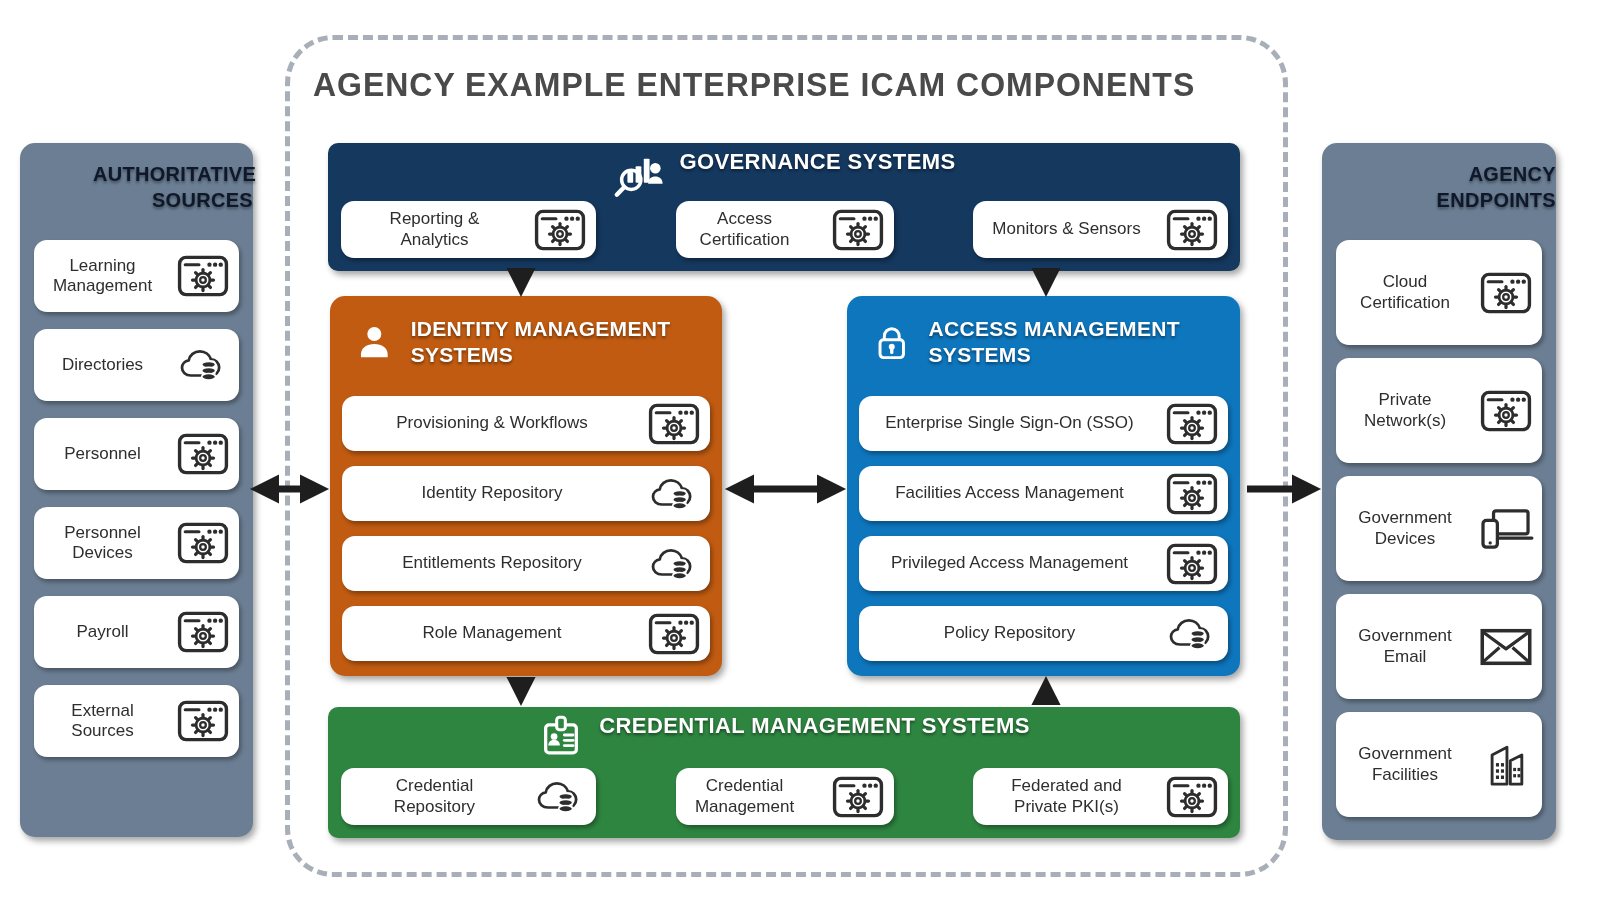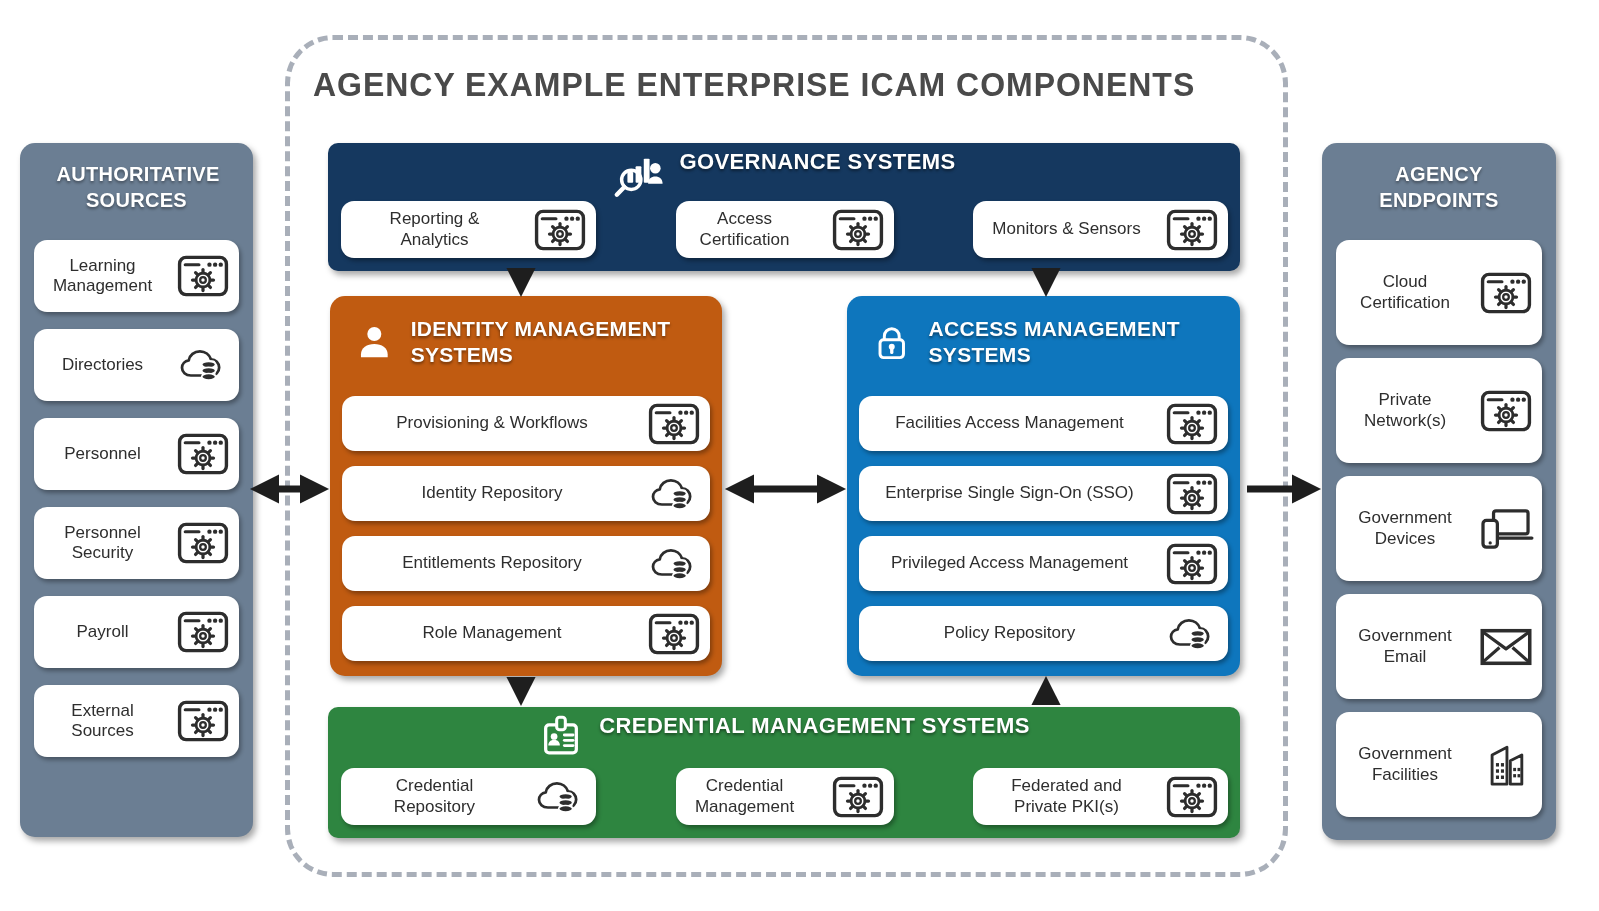--- a/index.html
+++ b/index.html
@@ -15,21 +15,21 @@
 
   
   .panel{position:absolute;border-radius:15px;box-shadow:3px 4px 6px rgba(0,0,0,.35);}
   .p-sources{left:20px;top:143px;width:233px;height:694px;background:#6b7e93;}
   .p-endpoints{left:1322px;top:143px;width:234px;height:697px;background:#6b7e93;}
   .p-governance{left:328px;top:143px;width:912px;height:128px;background:#15385f;border-radius:10px;}
   .p-identity{left:330px;top:296px;width:392px;height:380px;background:#c05b11;}
   .p-access{left:847px;top:296px;width:393px;height:380px;background:#0e76bd;}
   .p-credential{left:328px;top:707px;width:912px;height:131px;background:#2e8540;border-radius:10px;}
 
-  .side-title{padding-top:18px;text-align:center;color:#ffffff;font-weight:bold;font-size:20px;
+  .side-title{padding-top:18px;text-align:right;color:#0f172a;font-weight:bold;font-size:20px;
               line-height:1.3;text-shadow:0 2px 3px rgba(0,0,0,.4);letter-spacing:.3px;}
   .side-title .narrowT{display:inline-block;max-width:160px;}
 
   .g-head{position:absolute;top:6px;left:0;right:0;height:52px;display:flex;
           align-items:flex-start;justify-content:center;gap:15px;}
   .g-head .g-title{color:#fff;font-weight:bold;font-size:22px;letter-spacing:.4px;
                    text-shadow:0 2px 3px rgba(0,0,0,.45);}
   .id-head{display:flex;align-items:center;gap:18px;padding:20px 18px 0 26px;}
   .id-head .g-title{color:#fff;font-weight:bold;font-size:21px;line-height:1.25;
                     letter-spacing:.3px;text-shadow:0 2px 3px rgba(0,0,0,.45);}
@@ -185,21 +185,21 @@
       </div>
       <div class="card">
         <div class="label"><span class="lt narrow">Personnel</span></div>
         <div class="icon-box">
             <svg class="ic-win">
               <use href="#i-app-gear"></use>
             </svg>
           </div>
       </div>
       <div class="card">
-        <div class="label"><span class="lt narrow">Personnel Security</span></div>
+        <div class="label"><span class="lt narrow">Personnel Devices</span></div>
         <div class="icon-box">
             <svg class="ic-win">
               <use href="#i-app-gear"></use>
             </svg>
           </div>
       </div>
       <div class="card">
         <div class="label"><span class="lt narrow">Payroll</span></div>
         <div class="icon-box">
             <svg class="ic-win">
@@ -298,29 +298,29 @@
 
   <div class="panel p-access">
     <div class="id-head">
       <svg class="ic-sm">
           <use href="#i-lock"></use>
         </svg>
       <span class="g-title">ACCESS MANAGEMENT SYSTEMS</span>
     </div>
     <div class="mid-list">
       <div class="card">
+        <div class="label"><span class="lt">Enterprise Single Sign-On (SSO)</span></div>
+        <div class="icon-box">
+            <svg class="ic-win">
+              <use href="#i-app-gear"></use>
+            </svg>
+          </div>
+      </div>
+      <div class="card">
         <div class="label"><span class="lt">Facilities Access Management</span></div>
-        <div class="icon-box">
-            <svg class="ic-win">
-              <use href="#i-app-gear"></use>
-            </svg>
-          </div>
-      </div>
-      <div class="card">
-        <div class="label"><span class="lt">Enterprise Single Sign-On (SSO)</span></div>
         <div class="icon-box">
             <svg class="ic-win">
               <use href="#i-app-gear"></use>
             </svg>
           </div>
       </div>
       <div class="card">
         <div class="label"><span class="lt">Privileged Access Management</span></div>
         <div class="icon-box">
             <svg class="ic-win">

